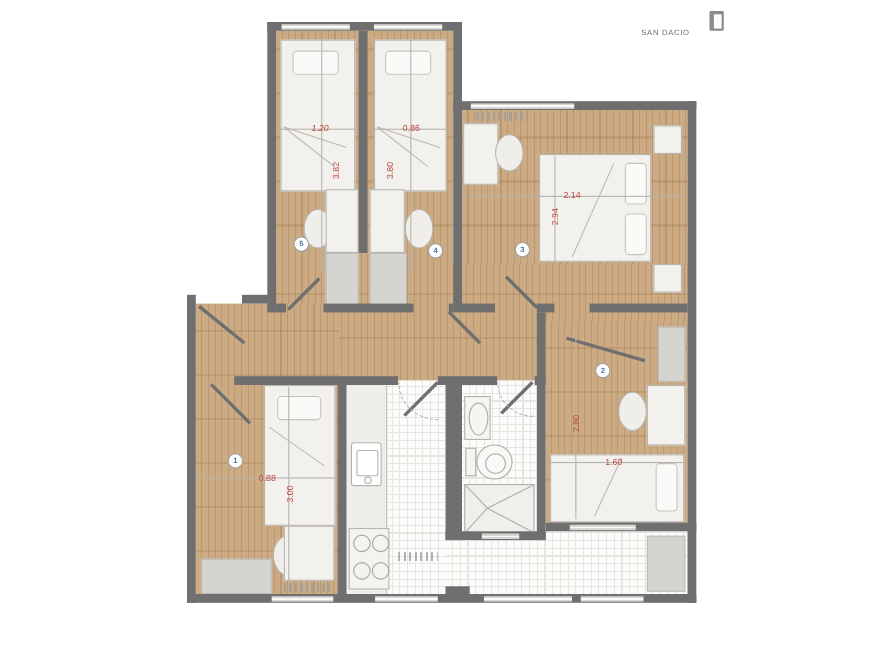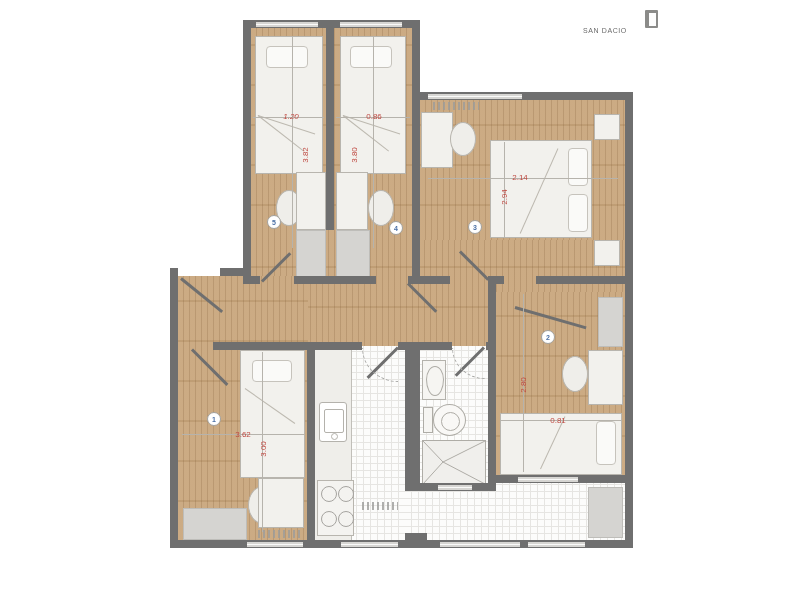--- a/index.html
+++ b/index.html
@@ -180,24 +180,24 @@
   <div class="abs dline" style="left:182px;top:434px;width:123px;height:1px;"></div>
   <div class="abs dline" style="left:523px;top:294px;width:1px;height:178px;"></div>
   <div class="abs dline" style="left:500px;top:420px;width:122px;height:1px;"></div>
 
   <div class="abs dim" style="left:291px;top:117px;font-style:italic;">1.20</div>
   <div class="abs dim dimv" style="left:306px;top:155px;">3.82</div>
   <div class="abs dim" style="left:374px;top:117px;">0.86</div>
   <div class="abs dim dimv" style="left:355px;top:155px;">3.80</div>
   <div class="abs dim" style="left:520px;top:178px;">2.14</div>
   <div class="abs dim dimv" style="left:505px;top:197px;">2.94</div>
-  <div class="abs dim" style="left:243px;top:435px;">3.62</div>
+  <div class="abs dim" style="left:243px;top:435px;">0.88</div>
   <div class="abs dim dimv" style="left:264px;top:449px;">3.00</div>
   <div class="abs dim dimv" style="left:524px;top:385px;">2.80</div>
-  <div class="abs dim" style="left:558px;top:421px;">0.81</div>
+  <div class="abs dim" style="left:558px;top:421px;">1.60</div>
 
   <div class="abs circle" style="left:274px;top:222px;">5</div>
   <div class="abs circle" style="left:396px;top:228px;">4</div>
   <div class="abs circle" style="left:475px;top:227px;">3</div>
   <div class="abs circle" style="left:548px;top:337px;">2</div>
   <div class="abs circle" style="left:214px;top:419px;">1</div>
 
 
   <div id="loclabel" class="abs" style="left:583px;top:27px;">SAN DACIO</div>
   <div class="abs" style="left:645px;top:10px;width:13px;height:18px;background:#8b8b89;border-radius:1px;">

